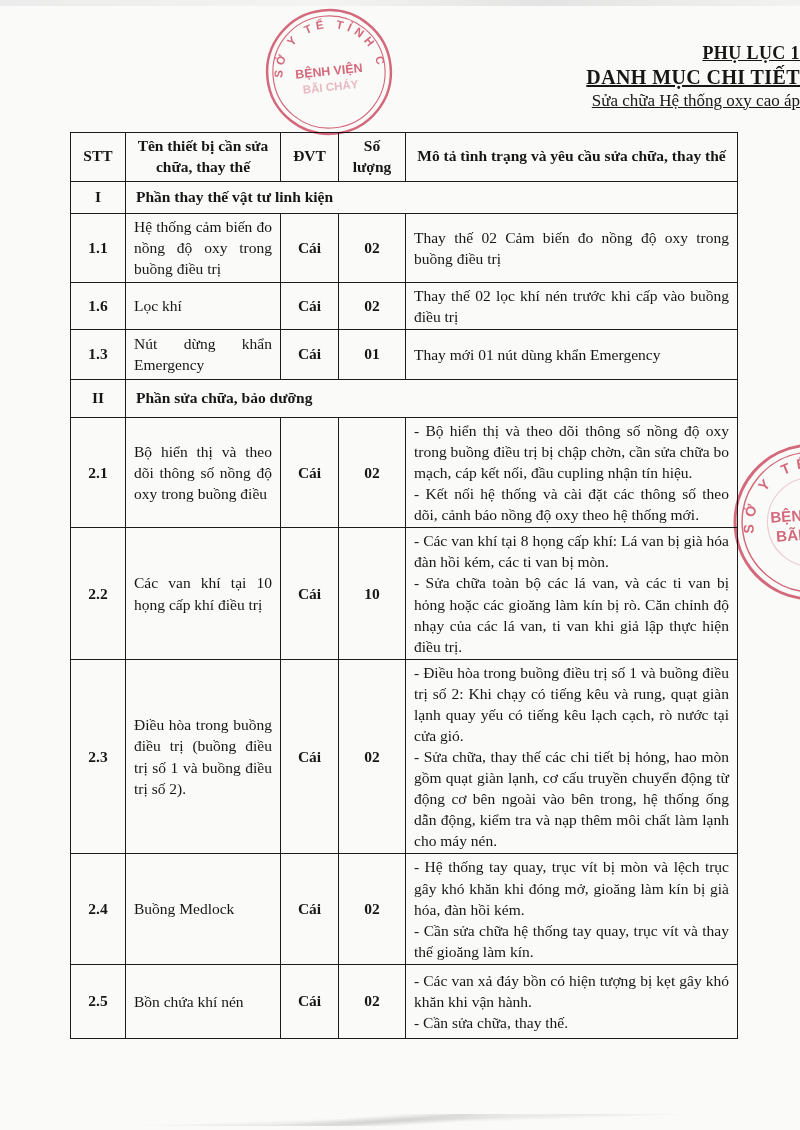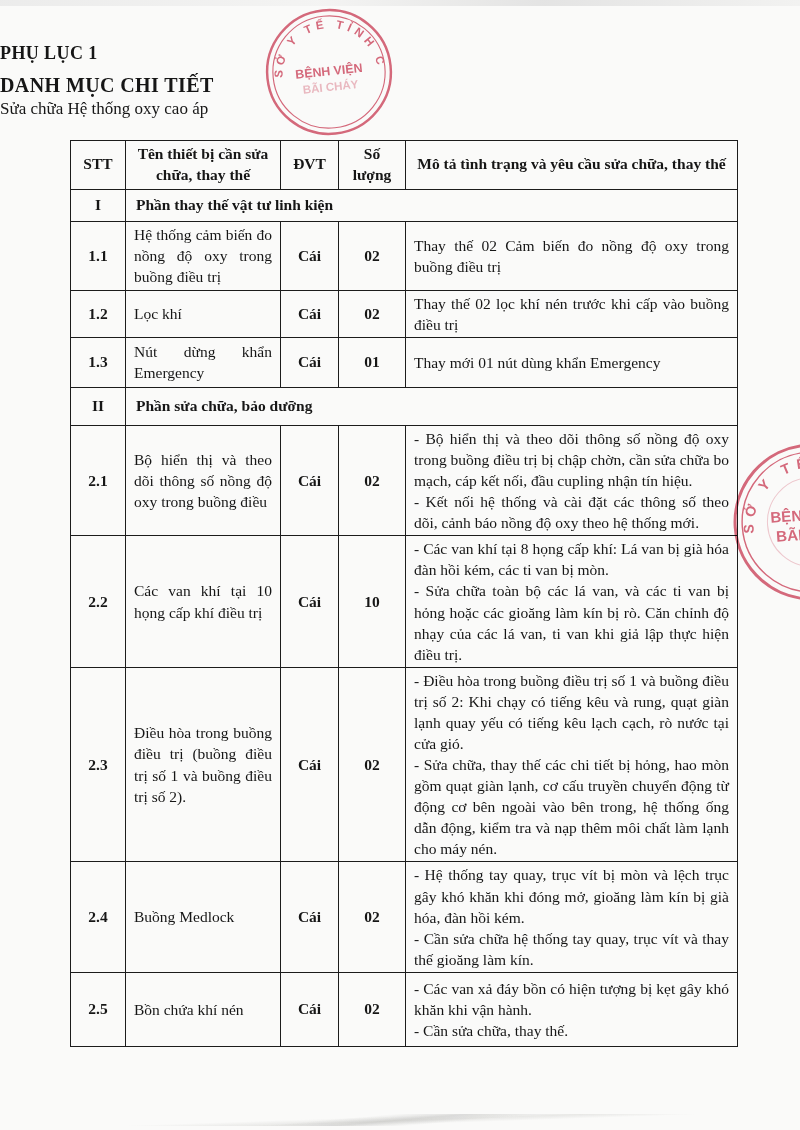--- a/index.html
+++ b/index.html
@@ -18,23 +18,23 @@
     opacity: .8;
   }
   .scan-wrinkle {
     position: absolute; top: 1114px; left: 0; width: 800px; height: 12px;
     background:
       linear-gradient(175deg, transparent 42%, rgba(150,150,148,.28) 50%, transparent 58%),
       linear-gradient(178deg, transparent 40%, rgba(170,170,165,.22) 52%, transparent 62%);
     filter: blur(.4px);
   }
 
-  .doc-header { padding-top: 42px; text-align: left; line-height: 1.25; position: relative; z-index: 1; }
+  .doc-header { padding-top: 42px; text-align: right; line-height: 1.25; position: relative; z-index: 1; text-decoration: underline; }
   .title1 { font-size: 18px; font-weight: bold; letter-spacing: .4px; }
-  .title2 { font-size: 20px; font-weight: bold; letter-spacing: .4px; margin-top: 8px; }
+  .title2 { font-size: 20px; font-weight: bold; letter-spacing: .4px; margin-top: 0; }
   .subtitle { font-size: 17px; }
   .ref-note { font-size: 16.5px; font-style: italic; margin-top: 7px; }
 
   table.main {
     border-collapse: collapse;
     table-layout: fixed;
     width: 667px;
     margin: 21px 15px 0 70px;
     position: relative; z-index: 1;
   }
@@ -95,21 +95,21 @@
     <tr style="height:63px">
       <td class="c">1.1</td>
       <td class="name">Hệ thống cảm biến đo nồng độ oxy trong buồng điều trị</td>
       <td class="c">Cái</td>
       <td class="c">02</td>
       <td class="desc">
           <div class="para">Thay thế 02 Cảm biến đo nồng độ oxy trong buồng điều trị</div>
         </td>
     </tr>
     <tr style="height:47px">
-      <td class="c">1.2</td>
+      <td class="c">1.6</td>
       <td class="name">Lọc khí</td>
       <td class="c">Cái</td>
       <td class="c">02</td>
       <td class="desc">
           <div class="para">Thay thế 02 lọc khí nén trước khi cấp vào buồng điều trị</div>
         </td>
     </tr>
     <tr style="height:50px">
       <td class="c">1.3</td>
       <td class="name">Nút dừng khẩn Emergency</td>

